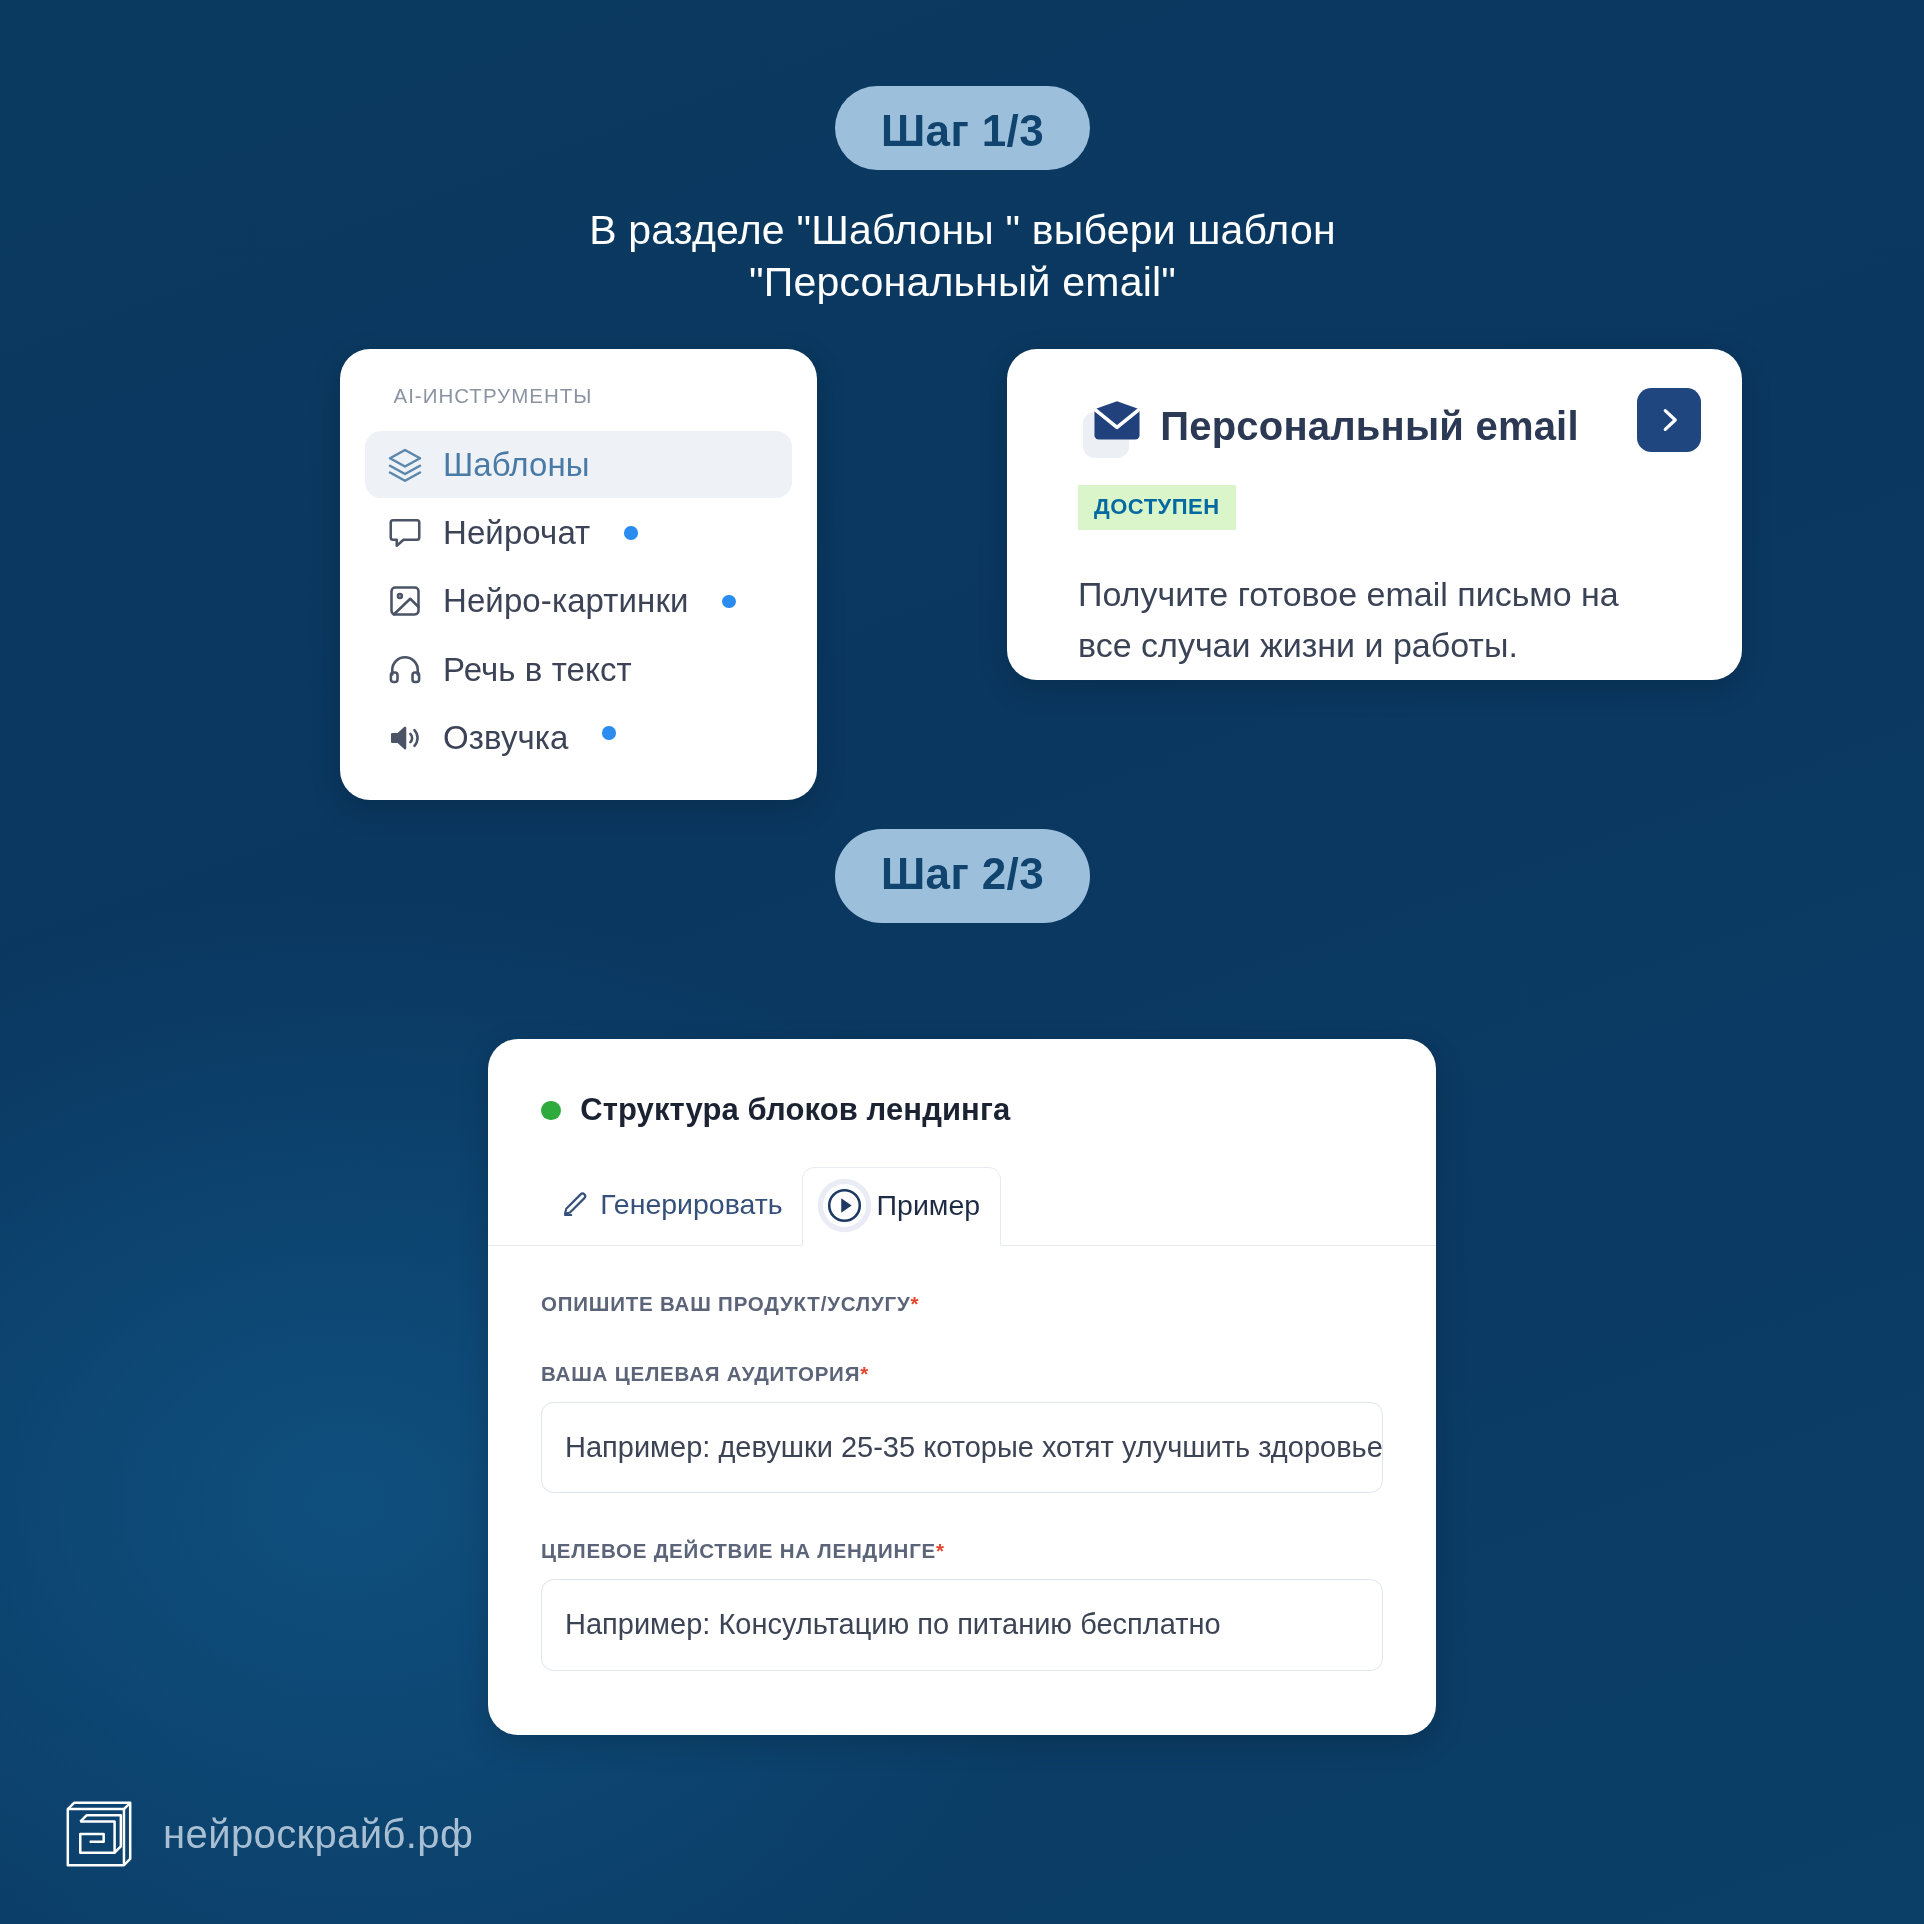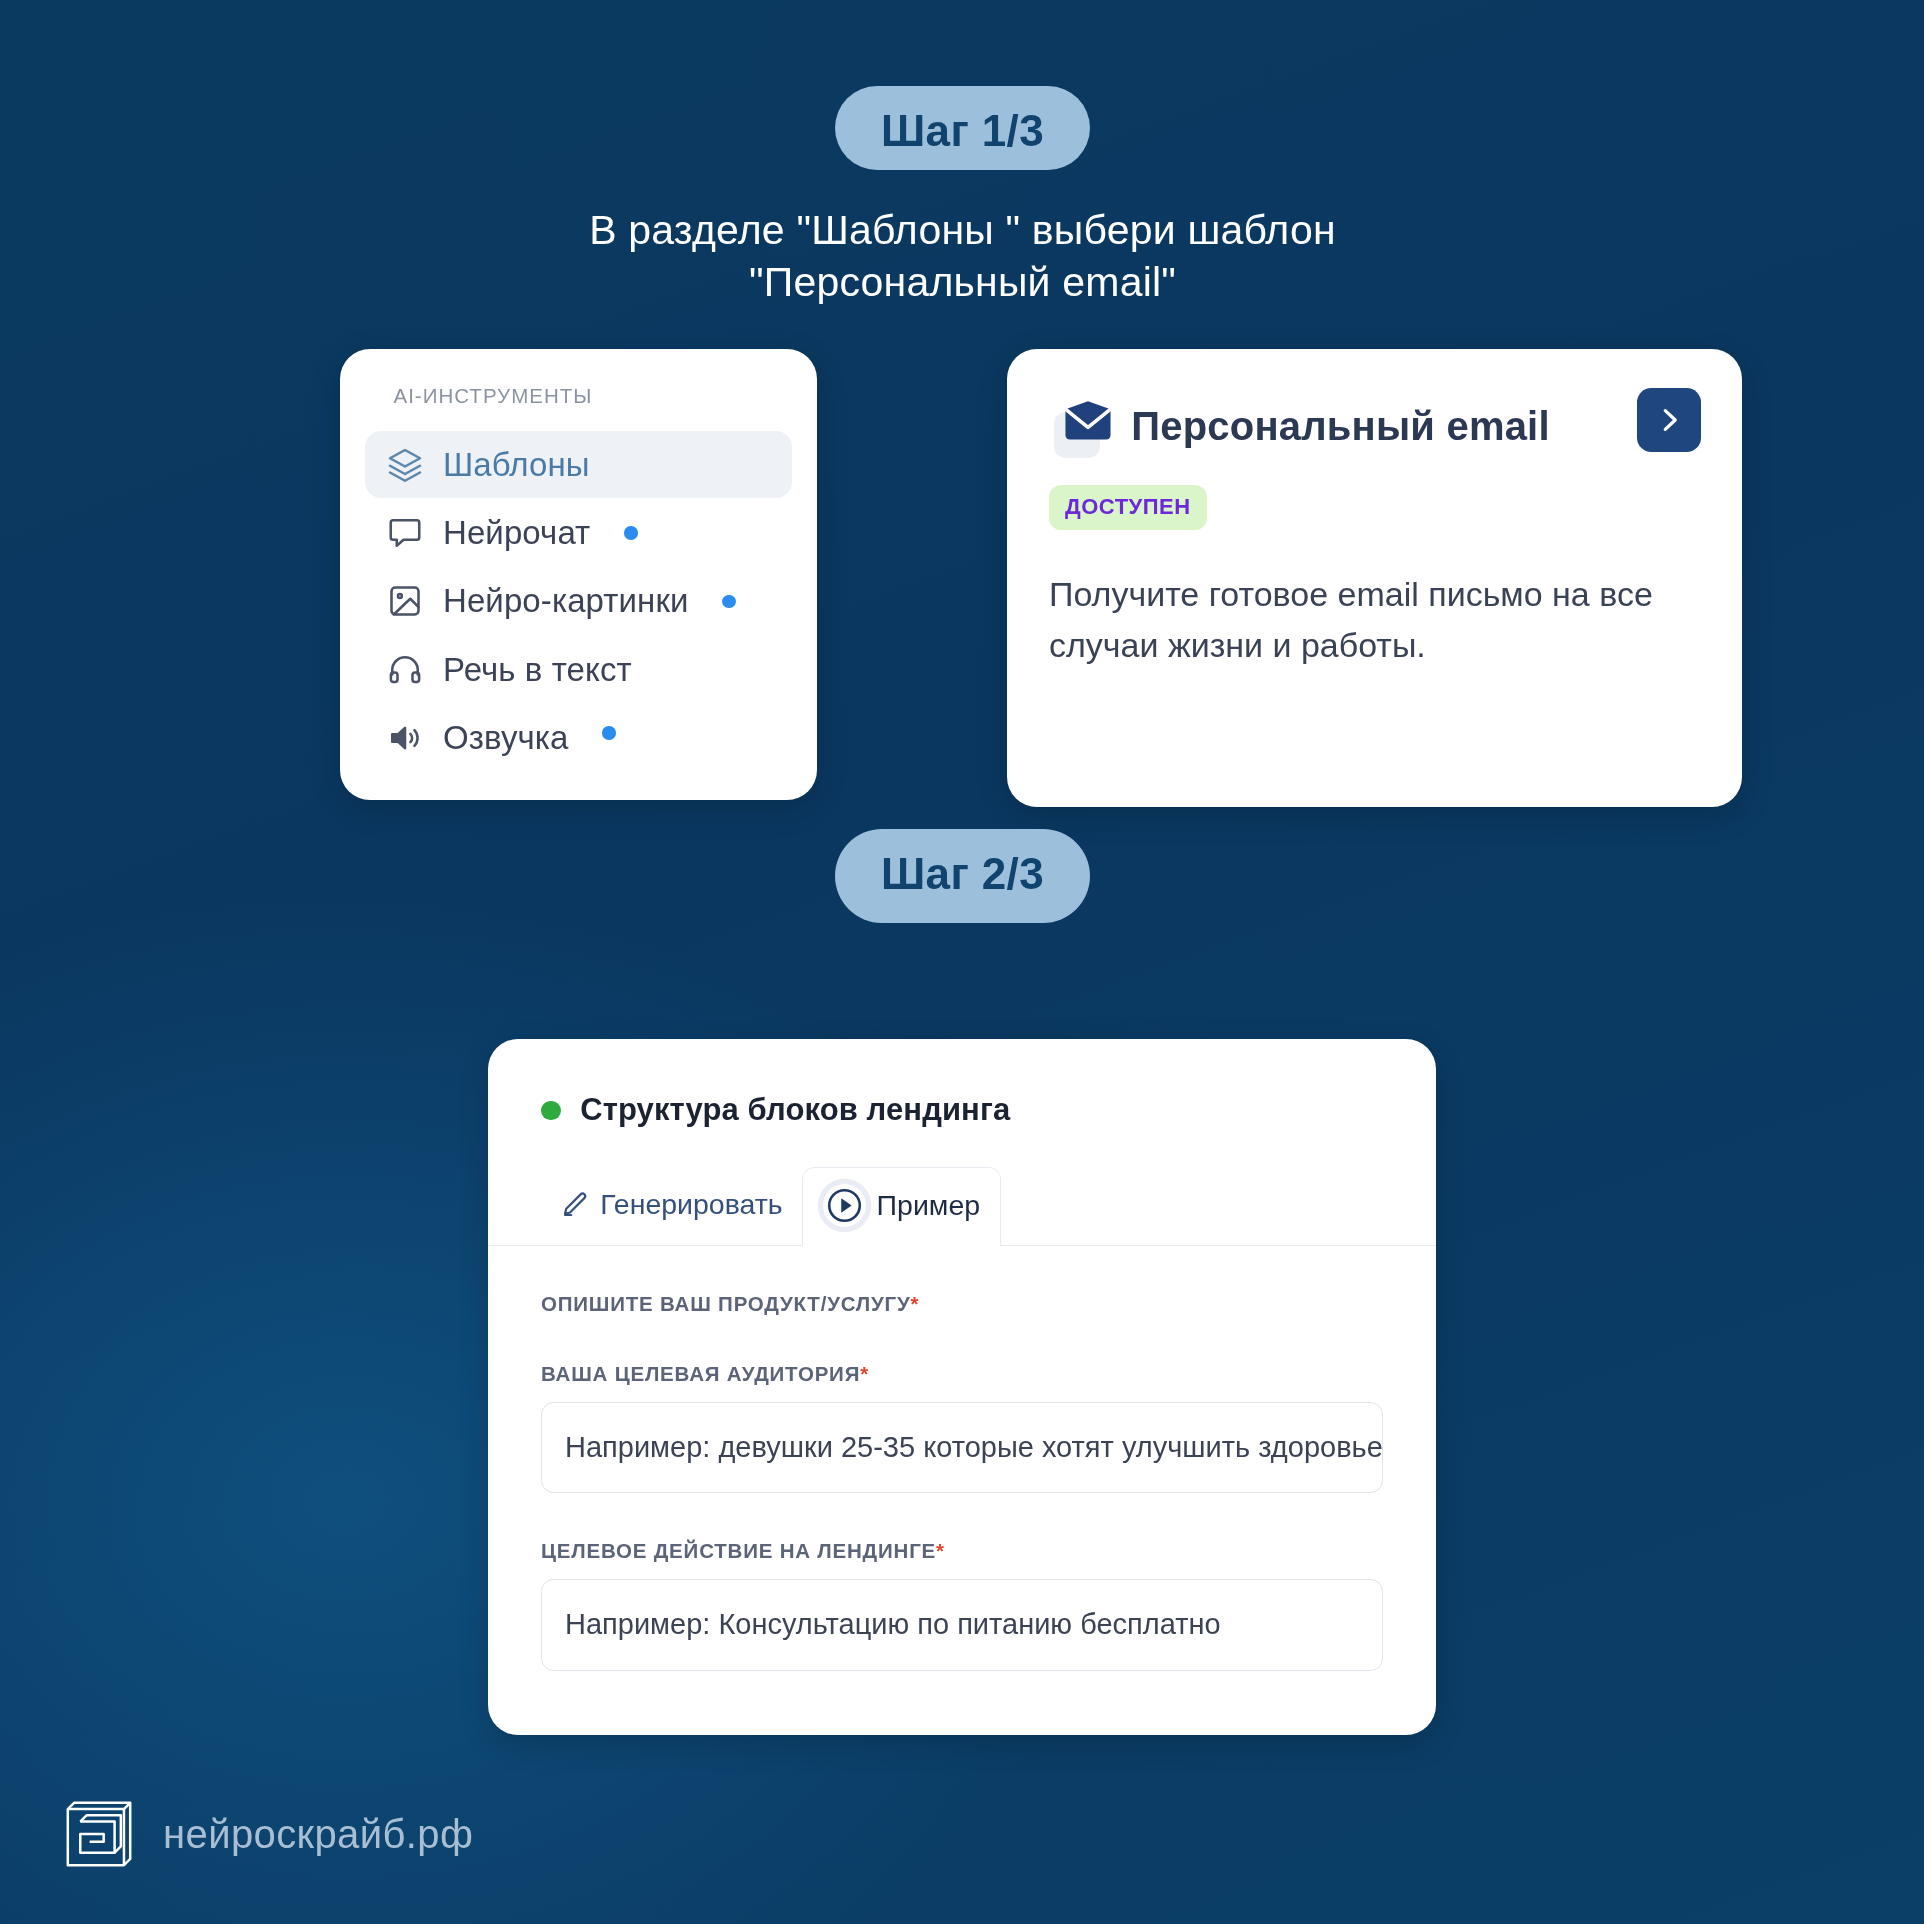--- a/index.html
+++ b/index.html
@@ -102,24 +102,24 @@
     flex: 0 0 13.4px;
   }
   .dot-badge.raised { align-self: flex-start; margin-top: 7.1px; }
 
   
   #email-card {
     position: absolute;
     left: 1007px;
     top: 349px;
     width: 735px;
-    height: 458px;
+    height: 331px;
     background: #ffffff;
     border-radius: 30px;
-    padding: 43px 42px;
+    padding: 43px 71px;
     box-shadow: 0 9px 30px rgba(0,0,0,.17);
   }
   .email-head {
     display: flex;
     align-items: center;
     gap: 14.3px;
   }
   .envelope-wrap {
     position: relative;
     width: 68px; height: 68px;
@@ -140,26 +140,26 @@
   .email-title {
     font-size: 40px;
     font-weight: bold;
     color: #2c3954;
     letter-spacing: 0.2px;
   }
   .status-badge {
     display: inline-block;
     margin-top: 25px;
     background: #d9f5c9;
-    color: #6d28d9;
+    color: #0369a1;
     font-size: 22px;
     font-weight: bold;
     letter-spacing: 0.5px;
     padding: 9px 16px 9.8px;
-    border-radius: 12px;
+    border-radius: 0;
   }
   .email-desc {
     margin-top: 39px;
     font-size: 34px;
     line-height: 1.52;
     color: #3a4255;
     max-width: 606px;
   }
   #email-next-button {
     position: absolute;

